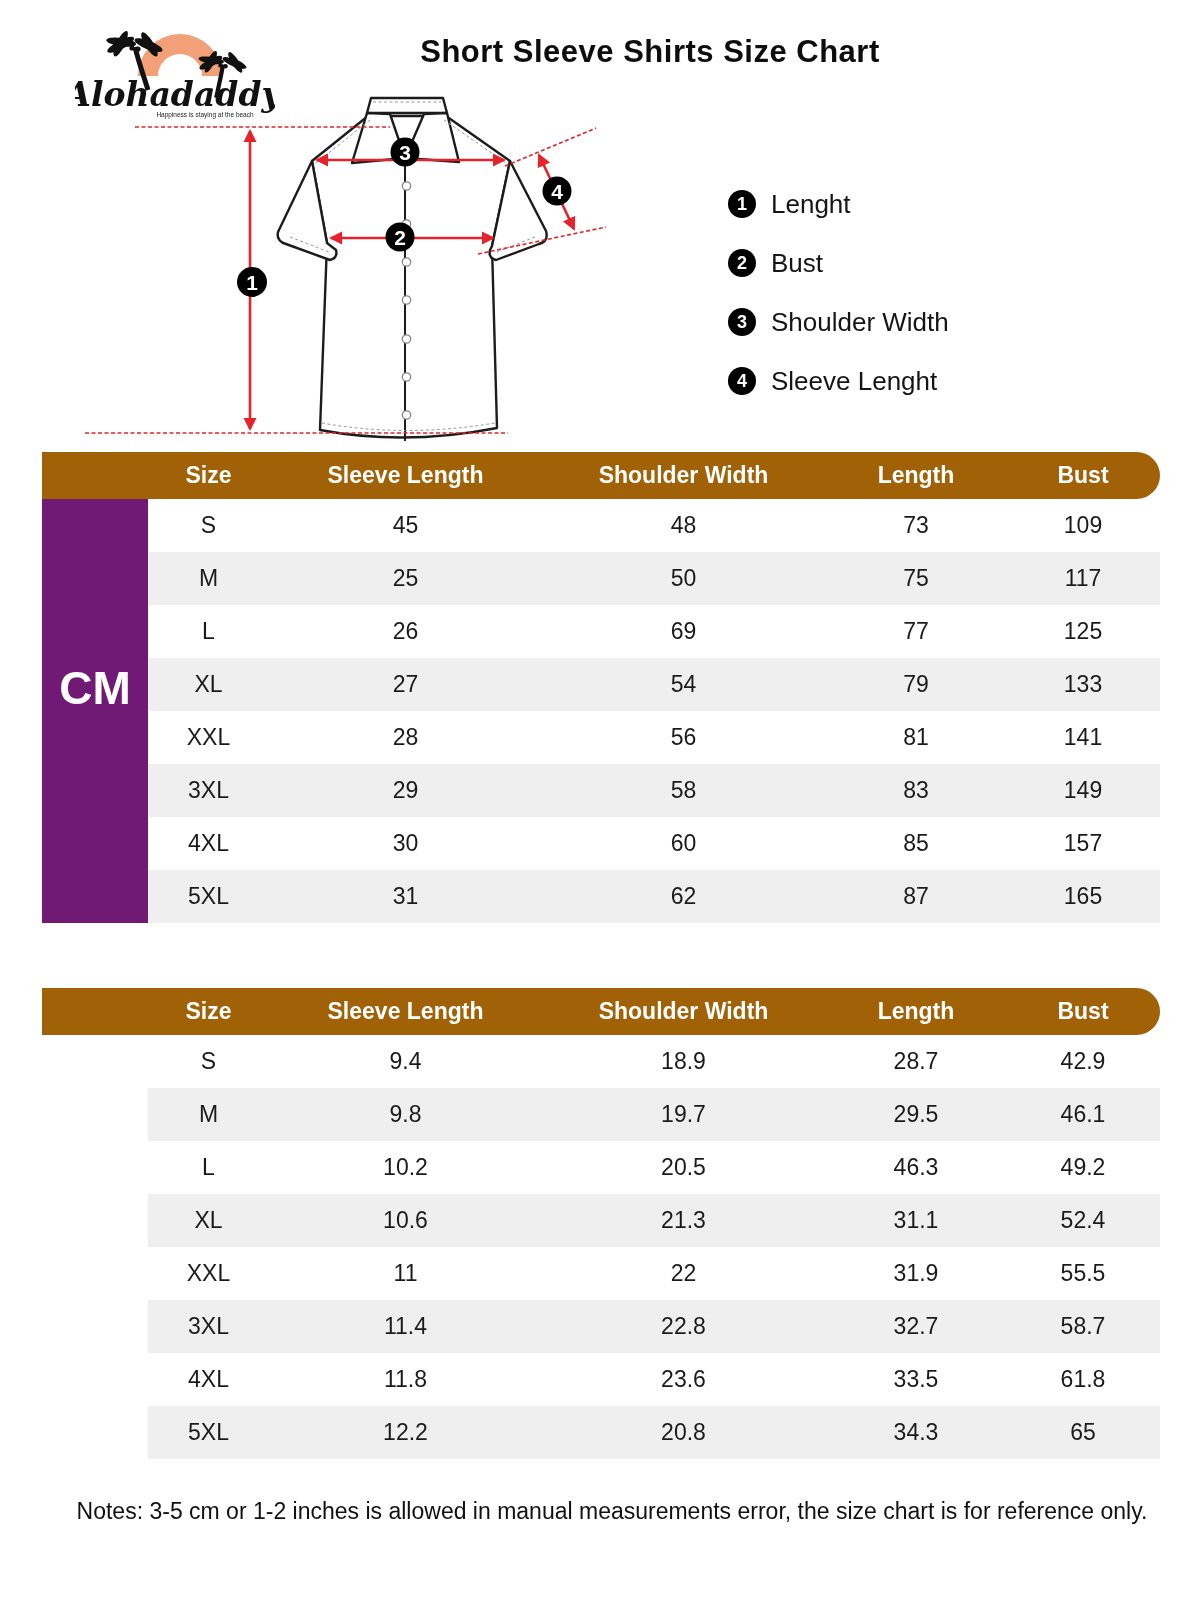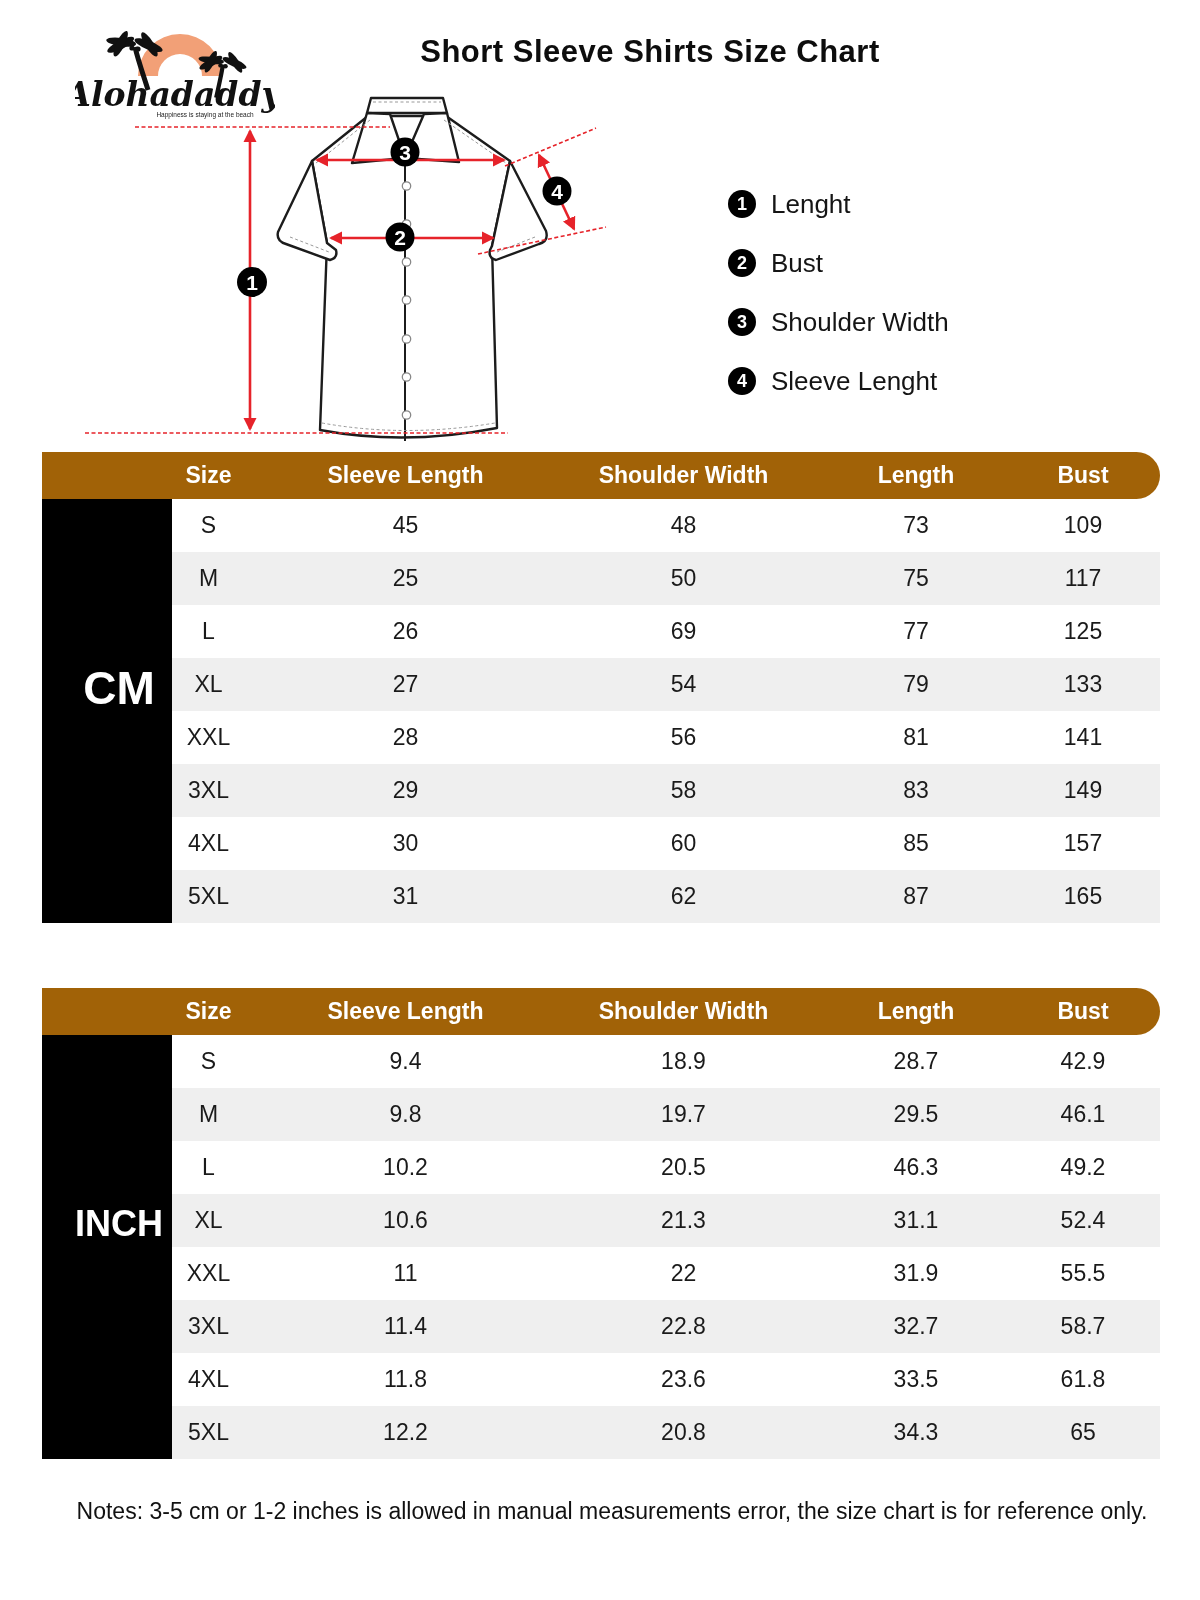--- a/index.html
+++ b/index.html
@@ -34,22 +34,22 @@
   }
   .th{color:#fff;font-weight:bold;font-size:23px;text-align:center;}
   .tbl-body{margin-left:106px;width:1012px;}
   .tr{
     display:grid;grid-template-columns:121px 273px 283px 182px 152px;
     height:53px;align-items:center;background:#fff;
   }
   .tr.alt{background:#efefef;}
   .td{font-size:23px;text-align:center;color:#1a1a1a;}
   .unit-bar{
-    position:absolute;left:0;top:0;bottom:0;width:106px;background:#000000;
-    display:flex;align-items:center;justify-content:center;z-index:1;padding-left:24px;
+    position:absolute;left:0;top:0;bottom:0;width:106px;background:#701a75;
+    display:flex;align-items:center;justify-content:center;z-index:1;
   }
   .unit-label{color:#fff;font-weight:bold;}
   .sizetable.cm .unit-label{font-size:46px;}
   .sizetable.inch .unit-label{font-size:36px;letter-spacing:0;}
   
   .note{
     position:absolute;left:0;top:1498px;width:1200px;text-align:center;
     font-size:23px;color:#111;padding-left:12px;
   }
 </style>
@@ -299,18 +299,15 @@
         <div class="td">61.8</div>
       </div>
       <div class="tr alt">
         <div class="td">5XL</div>
         <div class="td">12.2</div>
         <div class="td">20.8</div>
         <div class="td">34.3</div>
         <div class="td">65</div>
       </div>
     </div>
-  <div class="unit-bar">
-    <span class="unit-label">INCH</span>
-  </div>
 </div>
 
 <div class="note">Notes: 3-5 cm or 1-2 inches is allowed in manual measurements error, the size chart is for reference only.</div>
 
 </body></html>

